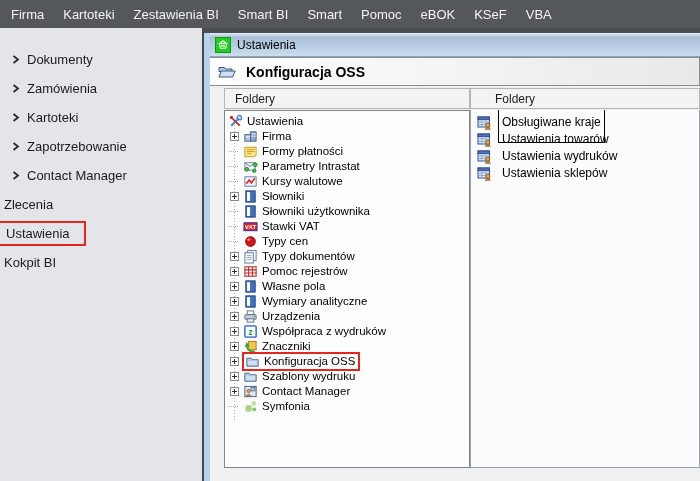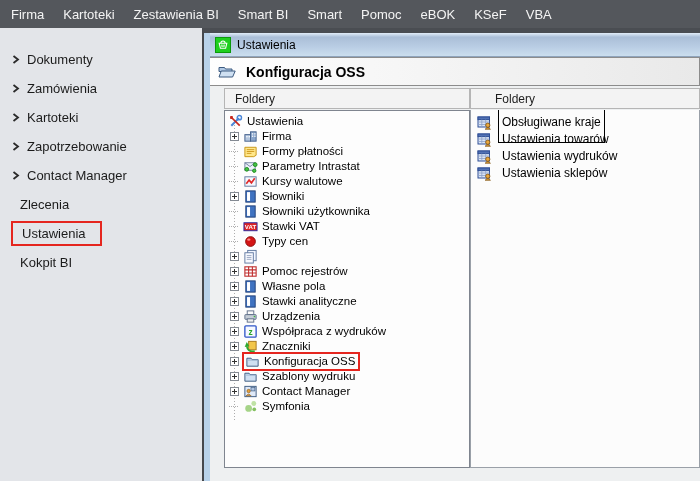--- a/index.html
+++ b/index.html
@@ -22,21 +22,21 @@
   }
   .side-item{
     height:29px;display:flex;align-items:center;
     padding-left:12px;font-size:13px;color:#1b1b1b;
   }
   .side-chev{width:15px;display:inline-flex;align-items:center;flex:none;}
   .side-ring{
     display:inline-flex;align-items:center;
     border:2px solid #e5261f;padding:3px 14px 3px 9px;margin-left:-9px;
   }
-  .side-item.no-chev{padding-left:20px;}
+  .side-item.no-chev{padding-left:4px;}
   
   #window{
     position:absolute;left:202px;top:28px;width:498px;height:453px;
     box-sizing:border-box;border-top:5px solid #4a4d52;border-left:2px solid #45484d;
     background:#eef0f1;box-shadow:inset 6px 0 0 #b8d2ea;
   }
   #titlebar{
     margin-left:6px;height:23px;
     background:linear-gradient(#e2edf8 0%,#aabed7 18%,#b9cde4 60%,#cbdeee 100%);
     border-bottom:1px solid #8fa4bc;
@@ -319,20 +319,21 @@
             <span class="gutter">
               <span class="exp"></span>
             </span>
             <span class="ticon">
               <svg viewBox="0 0 16 16">
                 <rect x="5" y="1.5" width="9" height="11" fill="#f2f6ff" stroke="#6078a0"></rect>
                 <rect x="2" y="4" width="9" height="11" fill="#f8faff" stroke="#6078a0"></rect>
                 <path d="M4 7 h5 M4 9 h5 M4 11 h5" stroke="#8090b0" stroke-width="0.8" fill="none"></path>
               </svg>
             </span>
+            <span class="tlabel">Typy dokumentów</span>
           </div>
           <div class="tree-row">
             <span class="gutter">
               <span class="exp"></span>
             </span>
             <span class="ticon">
               <svg viewBox="0 0 16 16">
                 <rect x="2" y="3" width="12" height="10" fill="#fff" stroke="#c03030" stroke-width="1.2"></rect>
                 <path d="M6 3 v10 M10 3 v10 M2 6.3 h12 M2 9.6 h12" stroke="#c03030" stroke-width="1.2" fill="none"></path>
               </svg>
@@ -354,21 +355,21 @@
           <div class="tree-row">
             <span class="gutter">
               <span class="exp"></span>
             </span>
             <span class="ticon">
               <svg viewBox="0 0 16 16">
                 <rect x="3" y="2" width="10" height="12" fill="#3f72c0" stroke="#1f3f78"></rect>
                 <rect x="4.3" y="3.3" width="3.2" height="9.4" fill="#fff"></rect>
               </svg>
             </span>
-            <span class="tlabel">Stawki analityczne</span>
+            <span class="tlabel">Wymiary analityczne</span>
           </div>
           <div class="tree-row">
             <span class="gutter">
               <span class="exp"></span>
             </span>
             <span class="ticon">
               <svg viewBox="0 0 16 16">
                 <rect x="4.5" y="2" width="7" height="4" fill="#fafafa" stroke="#60708a"></rect>
                 <rect x="2" y="6" width="12" height="5" rx="0.5" fill="#c4ccd6" stroke="#60708a"></rect>
                 <rect x="4.5" y="10.5" width="7" height="3.5" fill="#f0f0f0" stroke="#60708a"></rect>

